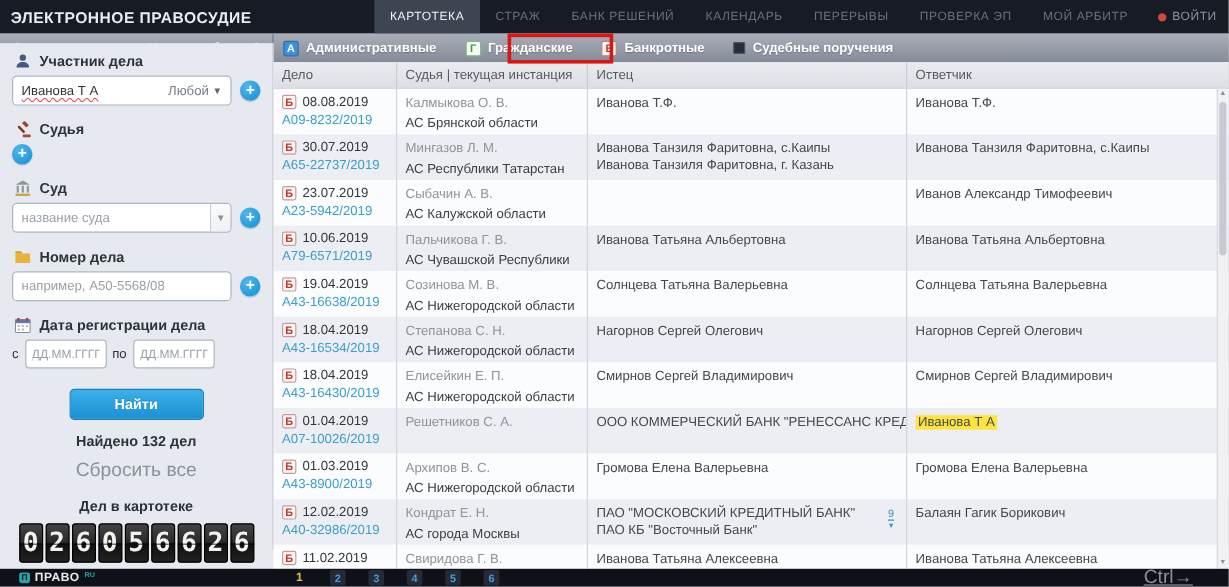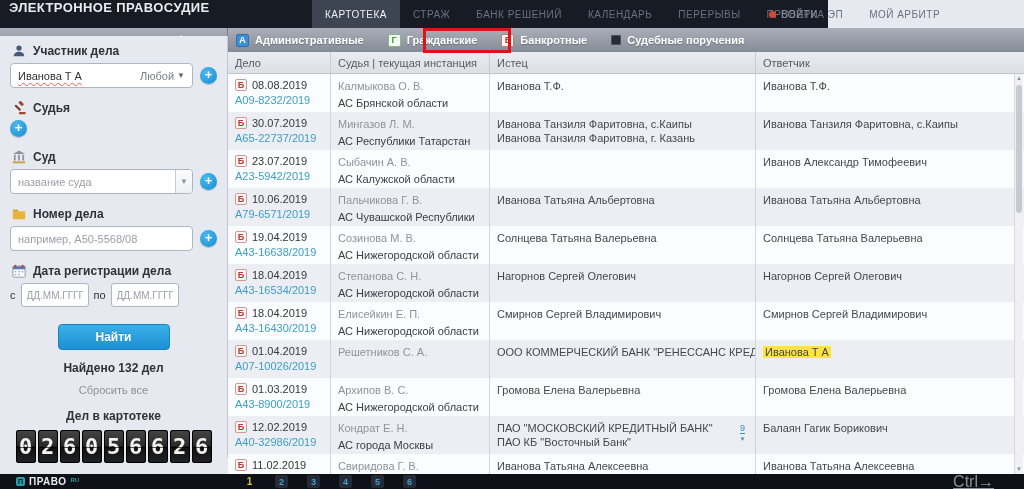--- a/index.html
+++ b/index.html
@@ -1,21 +1,21 @@
 <!DOCTYPE html>
 <html><head>
 <meta charset="utf-8">
 <style>
   * { margin:0; padding:0; box-sizing:border-box; }
   html,body { background:#555; }
   body { font-family:"Liberation Sans", sans-serif; }
   #app { position:relative; width:1024px; height:489px; background:#e6e9f0; overflow:hidden; }
 
   
-  .topbar { position:absolute; top:0; left:0; width:828px; height:28px; background:#171b24; display:flex; align-items:flex-start; }
+  .topbar { position:absolute; top:0; left:0; width:1024px; height:28px; background:#171b24; display:flex; align-items:center; }
   .app-title { color:#e9ebef; font-size:13px; font-weight:bold; letter-spacing:.4px; margin-left:9px; white-space:nowrap; }
   .nav-tabs { position:absolute; left:312px; top:0; height:28px; display:flex; align-items:stretch; }
   .nav-tab { color:#697080; font-size:10px; letter-spacing:.5px; display:flex; align-items:center; padding:0 13px; cursor:pointer; white-space:nowrap; }
   .nav-tab.active { background:#3d4452; color:#f0f2f5; }
   .login { position:absolute; right:10px; top:0; height:28px; display:flex; align-items:center; gap:5px; cursor:pointer; }
   .login-dot { width:7px; height:7px; border-radius:50%; background:#cc4b38; }
   .login-label { color:#8d939e; font-size:10px; letter-spacing:.5px; }
 
   
   .filterbar { position:absolute; top:28px; left:0; width:1024px; height:24px; background:linear-gradient(#a9aeb9,#858b96); display:flex; align-items:center; color:#fff; }
@@ -45,21 +45,21 @@
   .misspell { text-decoration:underline wavy #e05b5b 1px; text-underline-offset:2px; }
   .any-dd { position:absolute; right:7px; top:0; height:100%; display:flex; align-items:center; gap:3px; color:#777e88; font-size:11px; cursor:pointer; }
   .dd-caret { font-size:8px; color:#666; }
   .combo-arrow { position:absolute; right:0; top:0; width:17px; height:100%; border-left:1px solid #c5ccd6; display:flex; align-items:center; justify-content:center; color:#8a919c; font-size:8px; background:linear-gradient(#fcfcfd,#eef0f4); border-radius:0 3px 3px 0; cursor:pointer; }
   .plus-btn { width:17px; height:17px; border-radius:50%; background:radial-gradient(circle at 35% 30%, #4cb7ef, #148fd2); color:#fff; font-size:13px; font-weight:bold; line-height:15px; text-align:center; cursor:pointer; flex:0 0 auto; box-shadow:0 1px 1px rgba(0,0,0,.2); }
   .date-row { display:flex; align-items:center; gap:5px; }
   .date-lbl { font-size:11px; color:#333; }
   input.date { width:68px; height:24px; border:1px solid #aeb6c2; border-radius:3px; font-size:10px; padding:0 5px; color:#333; outline:0; font-family:"Liberation Sans",sans-serif; }
   .search-btn { display:block; margin:17px auto 0 auto; width:112px; height:26px; background:linear-gradient(#3cb0e8,#1b90d4); border:1px solid #1a82c0; border-radius:4px; color:#fff; font-size:12px; font-weight:bold; cursor:pointer; font-family:"Liberation Sans",sans-serif; text-shadow:0 -1px 0 rgba(0,0,0,.2); }
   .found { text-align:center; font-size:12px; font-weight:bold; color:#2e3338; margin-top:11px; }
-  .reset { text-align:center; font-size:11px; color:#8b9099; margin-top:9px; cursor:pointer; }
+  .reset { text-align:center; font-size:16px; color:#8b9099; margin-top:9px; cursor:pointer; }
   .counter-label { text-align:center; font-size:12px; font-weight:bold; color:#2e3338; margin-top:13px; }
   .counter { display:flex; justify-content:center; gap:2px; margin-top:7px; }
   .digit { width:20px; height:33px; background:linear-gradient(#454545 0%, #2a2a2a 48%, #111 52%, #222 100%); border-radius:3px; color:#f2f2f2; font-family:"DejaVu Sans Mono",monospace; font-size:22px; font-weight:bold; display:flex; align-items:center; justify-content:center; position:relative; box-shadow:inset 0 0 0 1px #000; }
   .digit::after { content:""; position:absolute; left:0; right:0; top:50%; height:1px; background:rgba(0,0,0,.65); }
 
   
   .table-area { position:absolute; top:52px; left:228px; width:796px; height:422px; background:#fbfcfe; overflow:hidden; }
   .thead { display:flex; height:22px; background:linear-gradient(#eaecf0,#dddfe5); border-bottom:1px solid #c2c5cc; }
   .th { font-size:11px; color:#565b63; display:flex; align-items:center; padding-left:7px; border-right:1px solid #c9ccd3; }
   .c0 { width:103px; flex:0 0 auto; }

